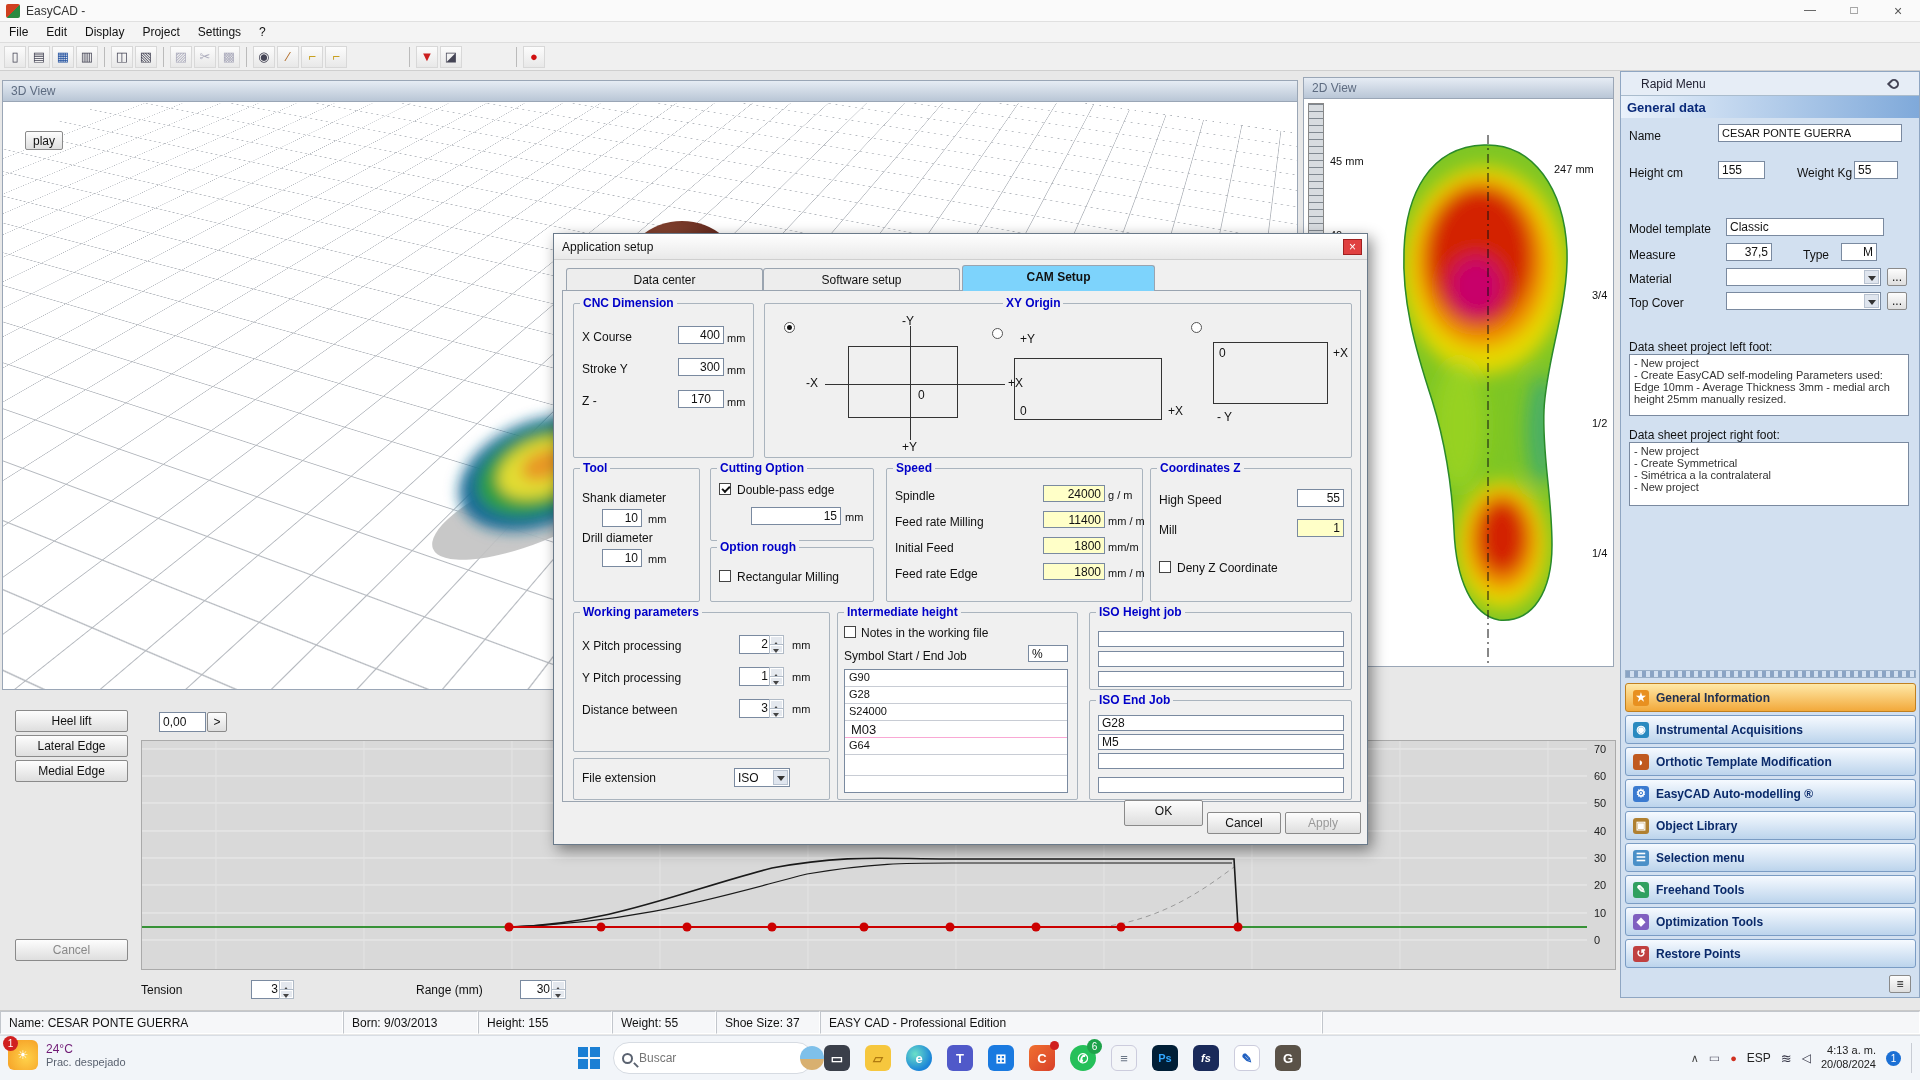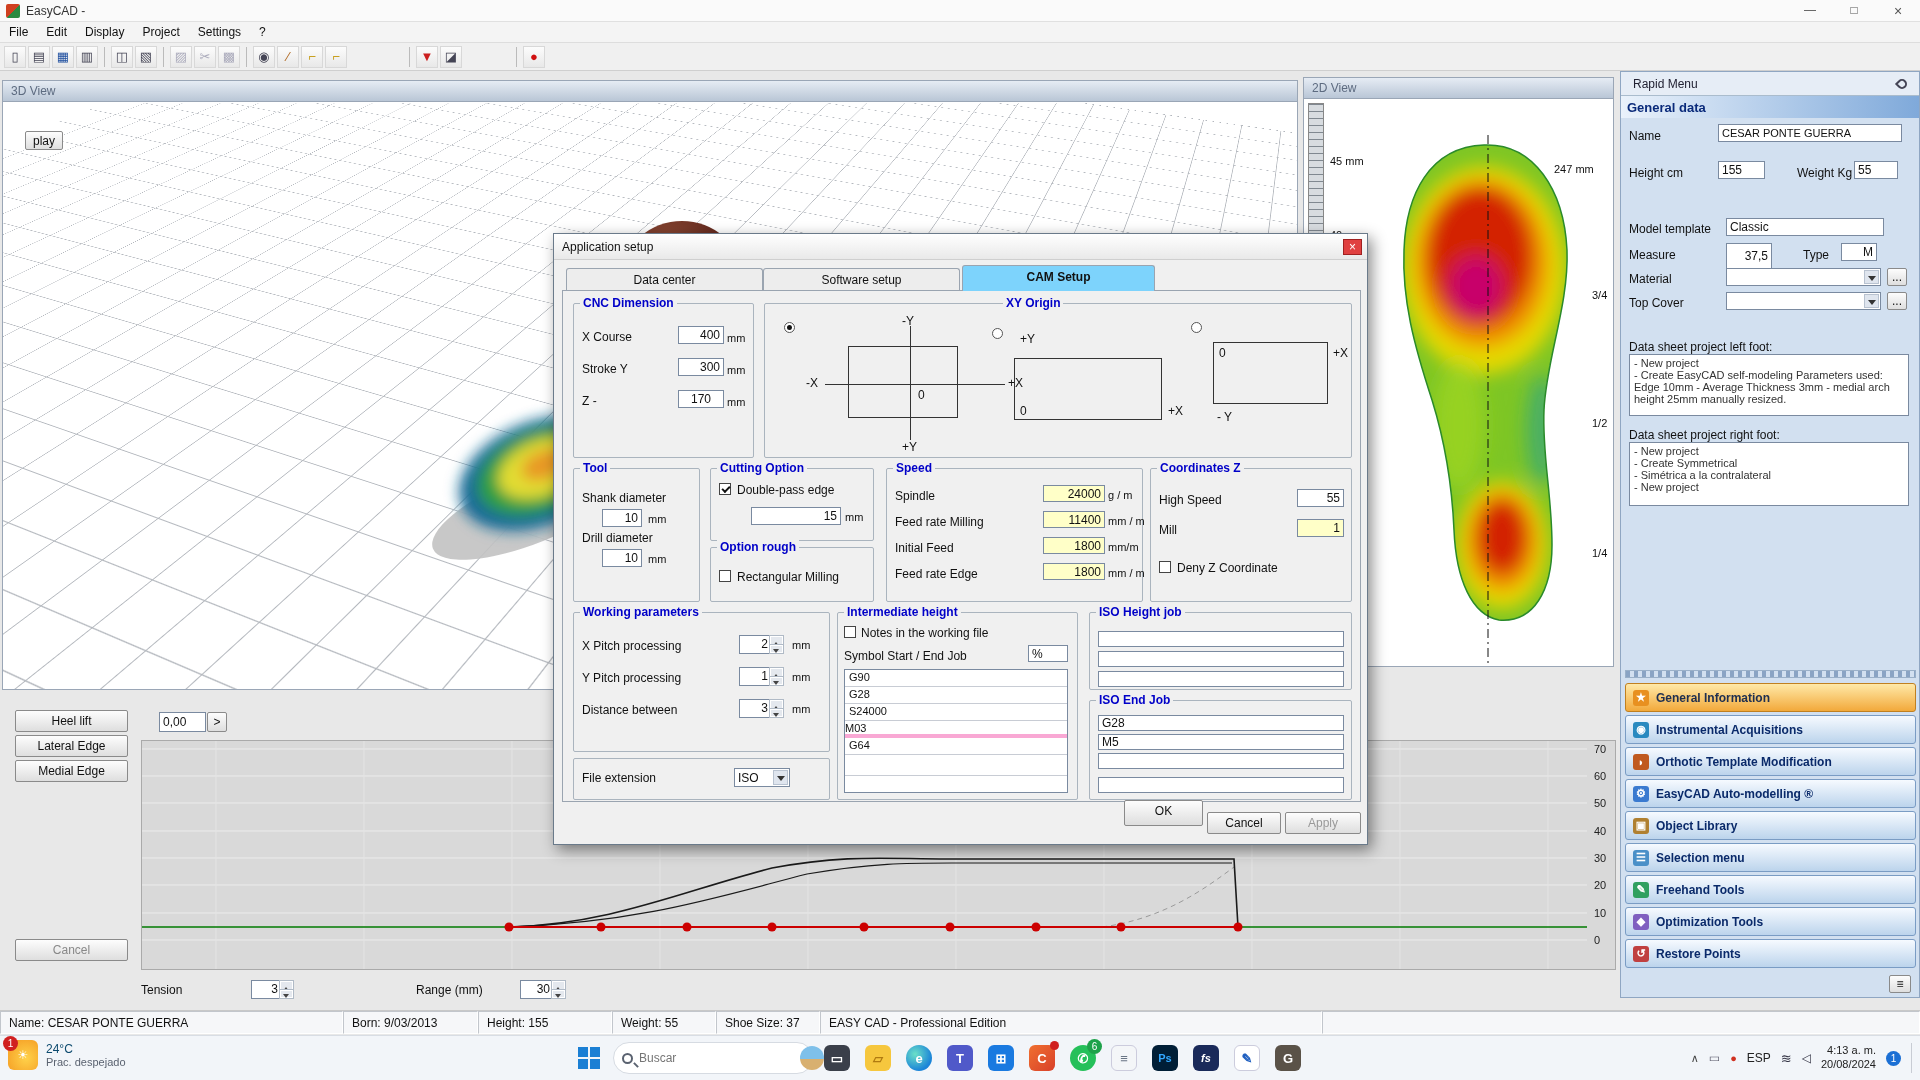--- a/index.html
+++ b/index.html
@@ -179,39 +179,39 @@
       <span class="abs lbl" style="left:26px;top:130px;font-size:11px">40 mm</span>
       <span class="abs lbl" style="left:250px;top:64px;font-size:11px">247 mm</span>
       <span class="abs lbl" style="left:288px;top:190px;font-size:11px">3/4</span>
       <span class="abs lbl" style="left:288px;top:318px;font-size:11px">1/2</span>
       <span class="abs lbl" style="left:288px;top:448px;font-size:11px">1/4</span>
 
     </div>
   </div>
 
   <div class="abs" id="rapid">
-    <div class="abs" style="left:0;top:0;width:298px;height:24px;background:#e6edf6;border-bottom:1px solid #aabccd;display:flex;align-items:center;padding:0 12px">
+    <div class="abs" style="left:0;top:0;width:298px;height:24px;background:#e6edf6;border-bottom:1px solid #aabccd;display:flex;align-items:center;padding:0 20px">
       <span class="lbl" style="color:#223">Rapid Menu</span>
       <div style="margin-left:auto;width:10px;height:10px;border:2px solid #445;border-radius:50% 50% 50% 0;transform:rotate(45deg)"></div>
     </div>
     <div class="abs" style="left:0;top:24px;width:298px;height:22px;background:linear-gradient(90deg,#eaf2fb,#7fa9da);display:flex;align-items:center;padding:0 6px">
       <span style="font-weight:bold;color:#0a2a7a;font-size:13px">General data</span>
     </div>
 
     <span class="abs lbl" style="left:8px;top:57px">Name</span>
     <input class="abs tb" style="left: 97px; top: 52px; width: 184px; height: 18px; font-size: 11px;" value="CESAR PONTE GUERRA">
     <span class="abs lbl" style="left:8px;top:94px">Height cm</span>
     <input class="abs tb" style="left: 97px; top: 89px; width: 47px; height: 18px;" value="155">
     <span class="abs lbl" style="left:176px;top:94px">Weight Kg</span>
     <input class="abs tb" style="left: 233px; top: 89px; width: 44px; height: 18px;" value="55">
 
     <span class="abs lbl" style="left:8px;top:150px">Model template</span>
     <input class="abs tb" style="left: 105px; top: 146px; width: 158px; height: 18px;" value="Classic">
     <span class="abs lbl" style="left:8px;top:176px">Measure</span>
-    <input class="abs tb right" style="left: 105px; top: 171px; width: 46px; height: 26px;" value="37,5">
+    <input class="abs tb right" style="left: 105px; top: 171px; width: 46px; height: 18px;" value="37,5">
     <span class="abs lbl" style="left:182px;top:176px">Type</span>
     <input class="abs tb right" style="left: 220px; top: 171px; width: 36px; height: 18px;" value="M">
 
     <span class="abs lbl" style="left:8px;top:200px">Material</span>
     <div class="combo" style="left:105px;top:196px;width:155px;height:18px">
         <span class="cv"></span>
         <span class="ca"></span>
       </div>
     <div class="abs pbtn" style="left:266px;top:196px;width:20px;height:18px;line-height:16px">...</div>
     <span class="abs lbl" style="left:8px;top:224px">Top Cover</span>
@@ -365,21 +365,21 @@
     <div class="sseg" style="flex:1"></div>
   </div>
 
   <div class="abs" id="taskbar">
     <div class="abs" style="left:8px;top:4px;display:flex;align-items:center;gap:8px">
       <div style="position:relative;width:30px;height:30px;border-radius:6px;background:radial-gradient(circle at 60% 60%,#ffd24a,#f49820);display:flex;align-items:center;justify-content:center;color:#fff">
         <span>☀</span>
         <span class="badge" style="left:-5px;top:-4px;background:#d02020">1</span>
       </div>
       <div>
-        <div style="font-size:12px;color:#0c4a6e">24°C</div>
+        <div style="font-size:12px;color:#701a75">24°C</div>
         <div style="font-size:11px;color:#5a6270">Prac. despejado</div>
       </div>
     </div>
 
     <div class="abs" style="left:572px;top:5px;display:flex;align-items:center;gap:7px">
       <div class="tkico">
         <div style="display:grid;grid-template-columns:10px 10px;grid-template-rows:10px 10px;gap:2px">
           <span style="background:#1b7fd4"></span>
             <span style="background:#1b7fd4"></span>
             <span style="background:#1b7fd4"></span>
@@ -598,21 +598,21 @@
       <div class="gb" style="left:274px;top:321px;width:241px;height:188px">
         <span class="gbt">Intermediate height</span>
         <span class="chk" style="position:absolute;left:6px;top:13px"></span>
         <span class="dlbl" style="left:23px;top:13px;font-weight:normal">Notes in the working file</span>
         <span class="dlbl" style="left:6px;top:36px">Symbol Start / End Job</span>
         <input class="tb" style="position: absolute; left: 190px; top: 32px; width: 40px; height: 17px;" value="%">
         <div style="position:absolute;left:6px;top:56px;width:224px;height:124px;background:#fff;border:1px solid #7a8aa0">
           <div style="border-bottom:1px solid #c8ccd4;height:17px;padding:1px 4px;font-size:11px">G90</div>
           <div style="border-bottom:1px solid #c8ccd4;height:17px;padding:1px 4px;font-size:11px">G28</div>
           <div style="border-bottom:1px solid #c8ccd4;height:17px;padding:1px 4px;font-size:11px">S24000</div>
-          <div style="border-bottom:4px solid #f9a8d4;height:17px;padding:1px 0;font-size:11px">M03</div>
+          <div style="border-bottom:1px solid #f9a8d4;height:17px;padding:1px 6px;font-size:13px">M03</div>
           <div style="border-bottom:1px solid #c8ccd4;height:17px;padding:1px 4px;font-size:11px">G64</div>
           <div style="height:20px"></div>
           <div style="border-top:1px solid #c8ccd4;height:17px"></div>
         </div>
       </div>
 
       <div class="gb" style="left:526px;top:321px;width:263px;height:78px">
         <span class="gbt">ISO Height job</span>
         <input class="tb" style="position: absolute; left: 8px; top: 18px; width: 246px; height: 16px;">
         <input class="tb" style="position: absolute; left: 8px; top: 38px; width: 246px; height: 16px;">

